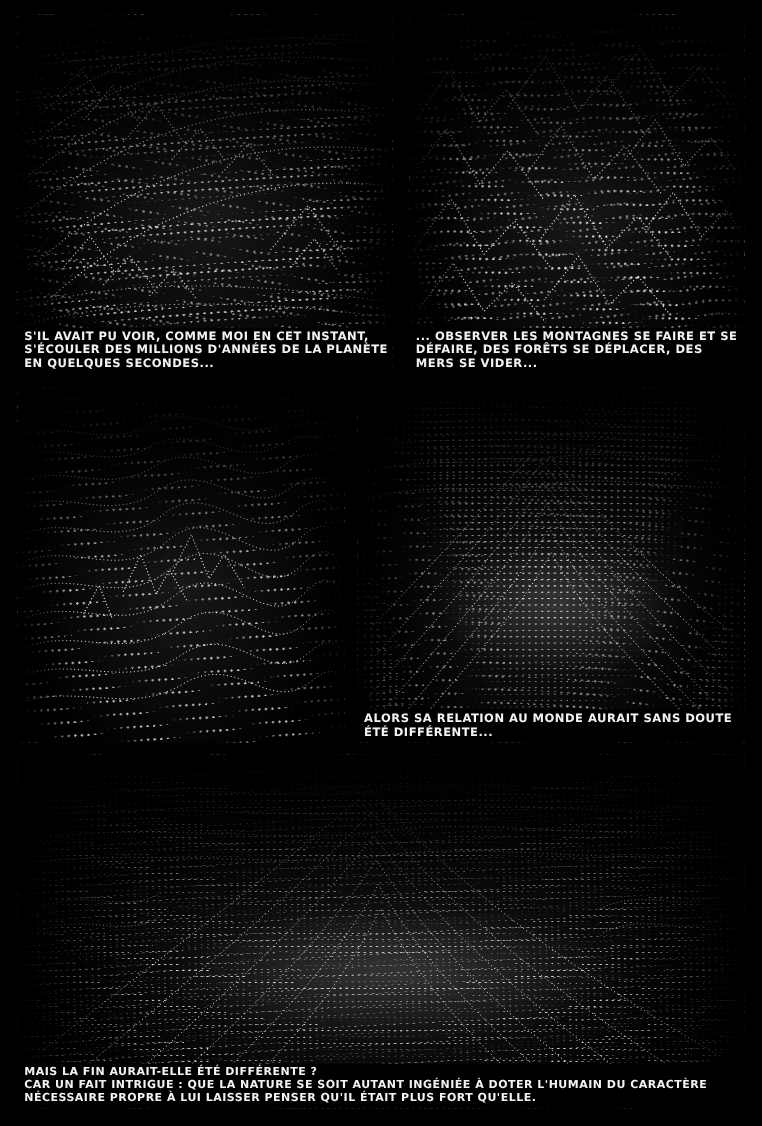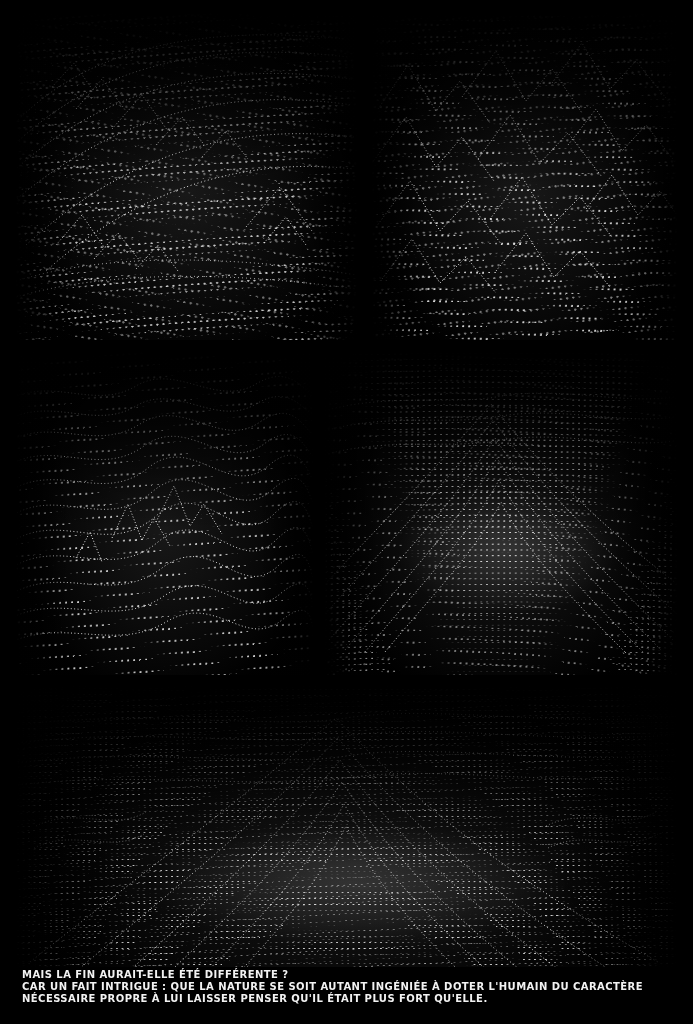--- a/index.html
+++ b/index.html
@@ -152,20 +152,21 @@
           <path d="M 248 230 l 22 -26 l 20 28"></path>
         </g>
         <g fill="none" stroke="#ffffff" stroke-width="0.9" stroke-dasharray="1 3" opacity="0.7">
           <path d="M 0 268 C 90 240, 210 242, 341 262"></path>
           <path d="M 0 284 C 90 258, 210 258, 341 276"></path>
         </g>
       </svg>
       <div class="fade-top"></div>
       <div class="fade-sides"></div>
     </div>
+    <div class="caption">S'IL AVAIT PU VOIR, COMME MOI EN CET INSTANT, S'ÉCOULER DES MILLIONS D'ANNÉES DE LA PLANÈTE EN QUELQUES SECONDES...</div>
   </div>
 
   <div class="panel" id="panel-2">
     <div class="art">
       <div class="vignette"></div>
       <div class="stipple" style="transform:rotate(2deg) scale(1.2);">
         <div class="dots mask-b" style="opacity:0.9;"></div>
       </div>
       <div class="stipple" style="transform:rotate(-9deg) scale(1.25);">
         <div class="dots mask-a" style="opacity:0.55;"></div>
@@ -181,20 +182,21 @@
           <path d="M 4 214 l 34 -46 l 30 50 l 28 -30 l 34 44"></path>
           <path d="M 118 206 l 32 -42 l 30 48 l 28 -28 l 32 40"></path>
           <path d="M 214 196 l 26 -34 l 26 40 l 22 -24 l 20 28"></path>
           <path d="M 10 266 l 30 -40 l 28 44 l 26 -26 l 30 36"></path>
           <path d="M 124 258 l 30 -38 l 28 44 l 26 -26 l 30 36"></path>
         </g>
       </svg>
       <div class="fade-top"></div>
       <div class="fade-sides"></div>
     </div>
+    <div class="caption">... OBSERVER LES MONTAGNES SE FAIRE ET SE DÉFAIRE, DES FORÊTS SE DÉPLACER, DES MERS SE VIDER...</div>
   </div>
 
   <div class="panel" id="panel-3">
     <div class="art">
       <div class="vignette"></div>
       <div class="stipple" style="transform:rotate(-2deg) scale(1.2);">
         <div class="dots mask-b" style="opacity:0.85;"></div>
       </div>
       <svg class="overlay" viewBox="0 0 297 323" preserveAspectRatio="none">
         <g fill="none" stroke="#ffffff" stroke-width="0.9" stroke-dasharray="1 2.4" opacity="0.9">
@@ -242,20 +244,21 @@
         </g>
         <g fill="none" stroke="#ffffff" stroke-width="0.9" stroke-dasharray="1 2.8" opacity="0.75">
           <path d="M-4 60 C 60 40, 130 54, 176 44 C 240 34, 300 54, 356 44"></path>
           <path d="M-4 80 C 60 60, 130 74, 176 64 C 240 54, 300 74, 356 64"></path>
           <path d="M-4 104 C 60 84, 130 98, 176 88 C 240 78, 300 98, 356 88"></path>
         </g>
       </svg>
       <div class="fade-top"></div>
       <div class="fade-sides"></div>
     </div>
+    <div class="caption">ALORS SA RELATION AU MONDE AURAIT SANS DOUTE ÉTÉ DIFFÉRENTE...</div>
   </div>
 
   <div class="panel" id="panel-5">
     <div class="art">
       <div class="vignette"></div>
       <div class="stipple" style="transform:scale(1.1);">
         <div class="dots mask-d" style="opacity:0.9;"></div>
       </div>
       <div class="stipple" style="transform:rotate(-3deg) scale(1.18);">
         <div class="dots mask-c" style="opacity:0.5;"></div>

